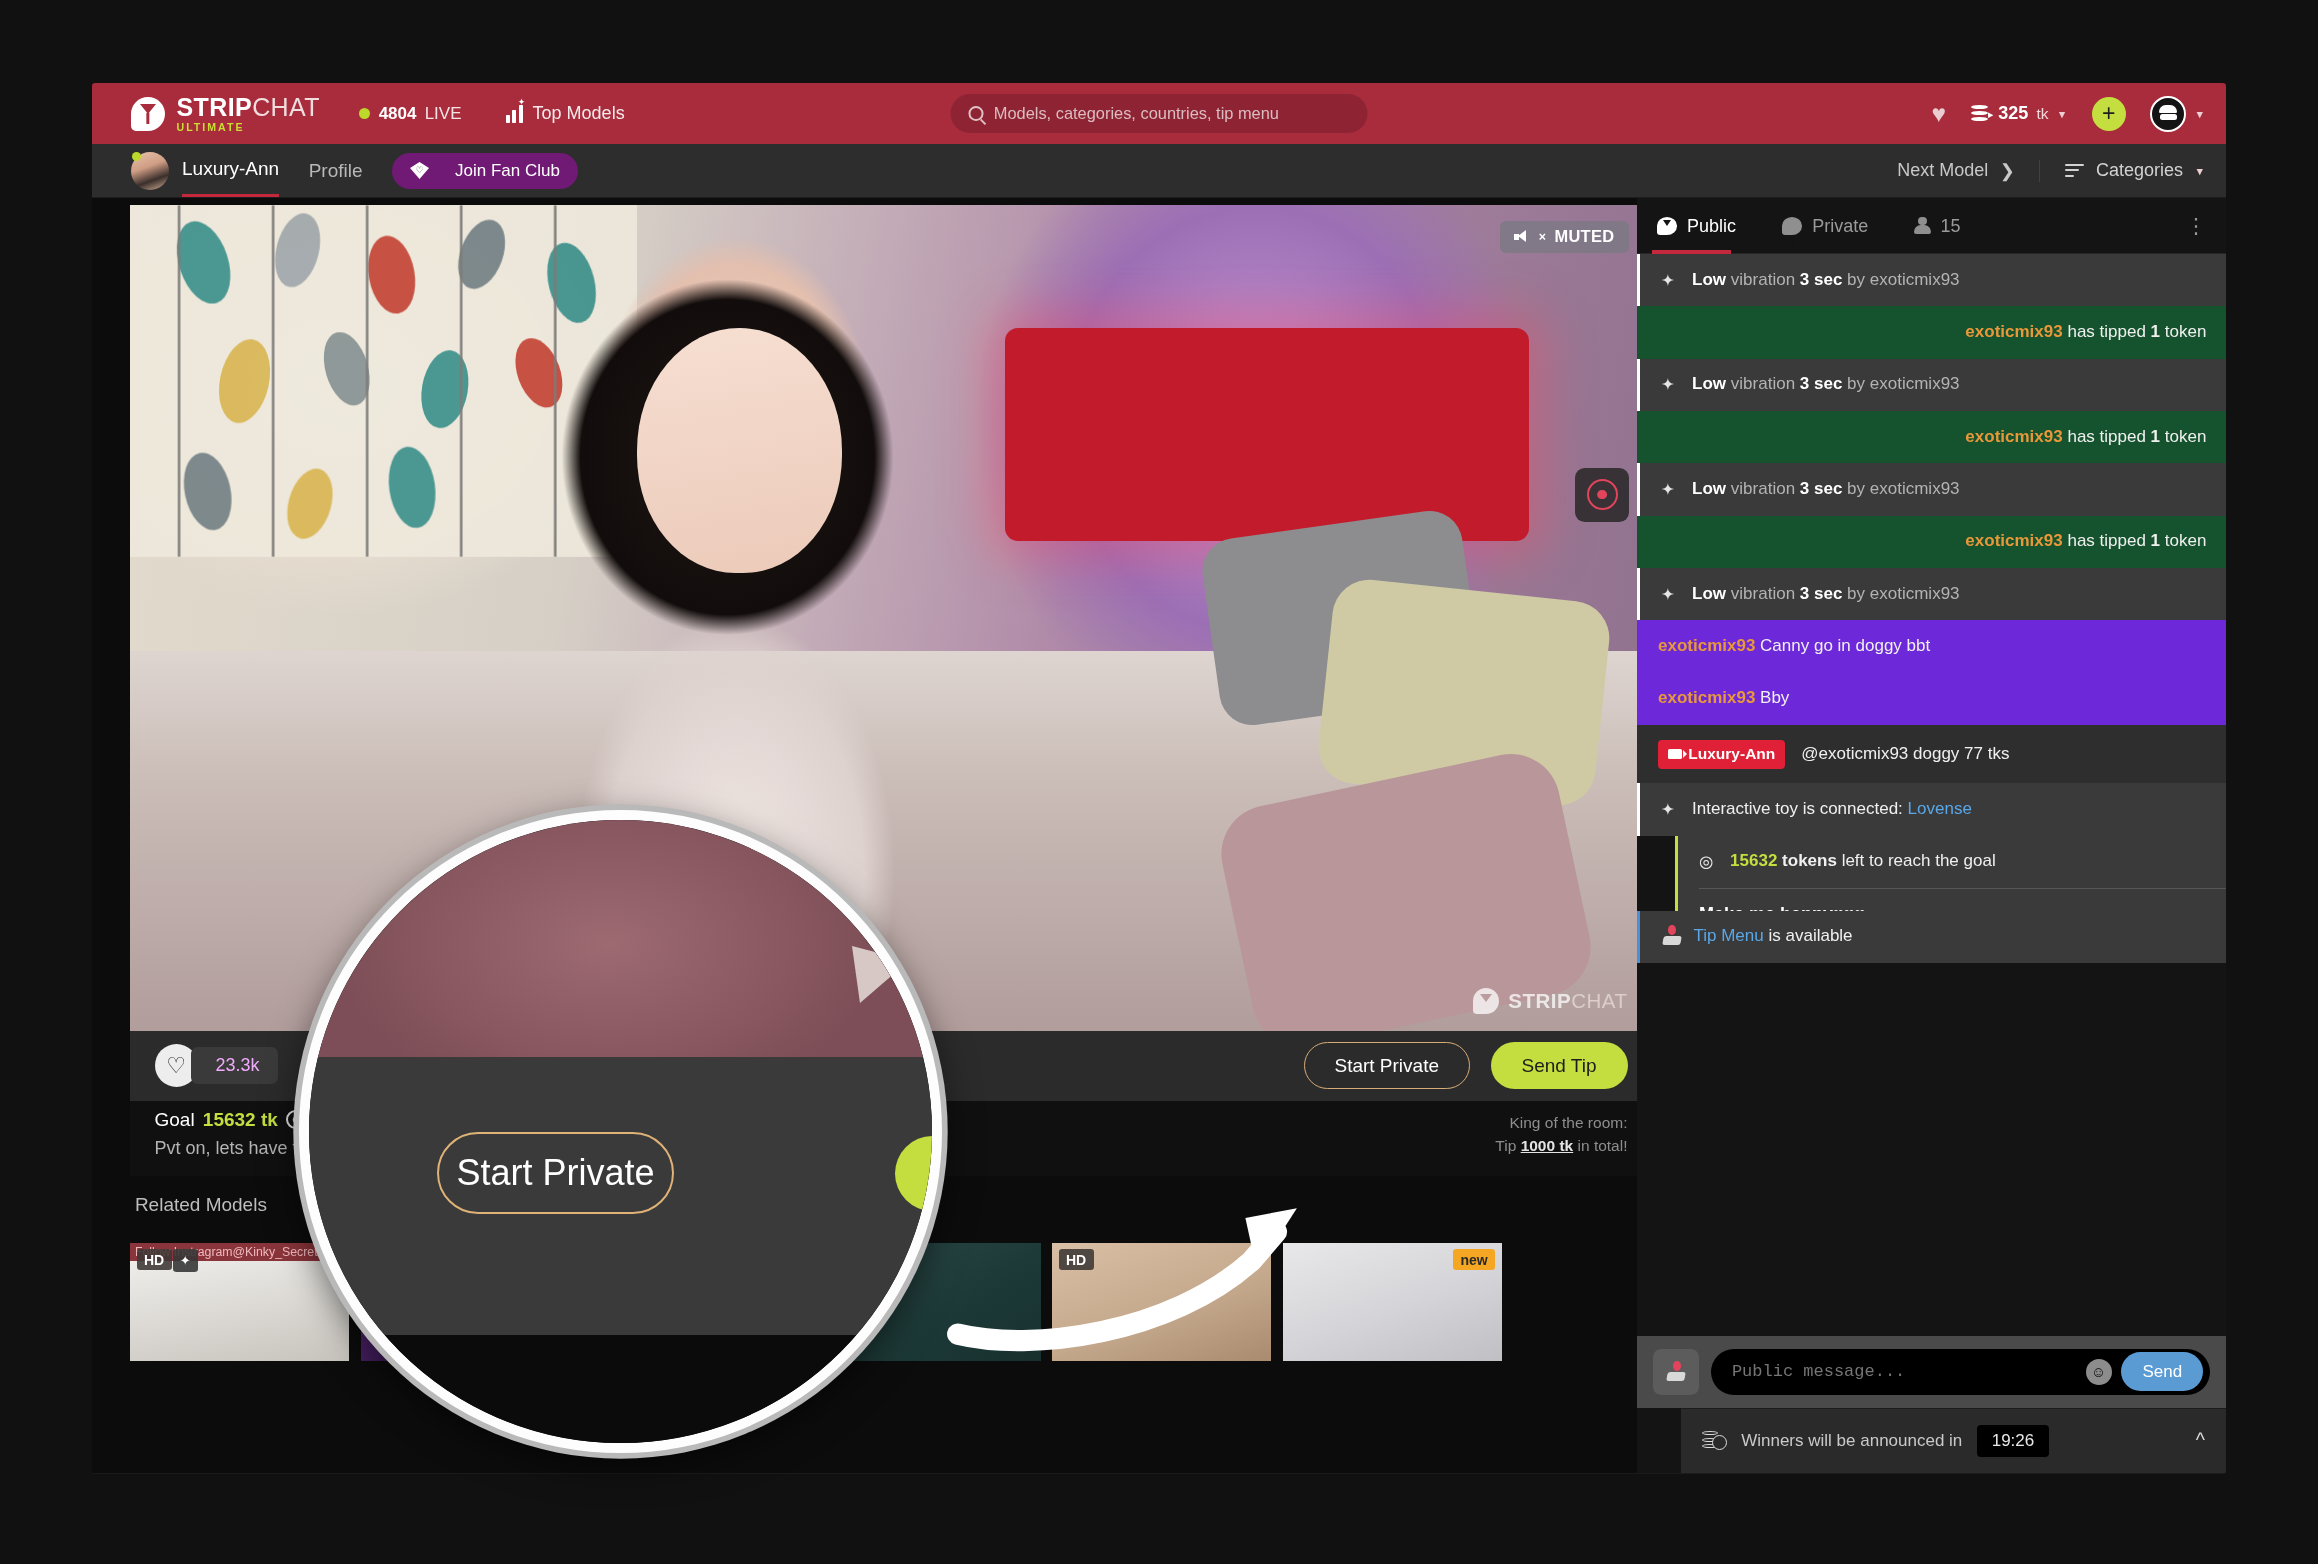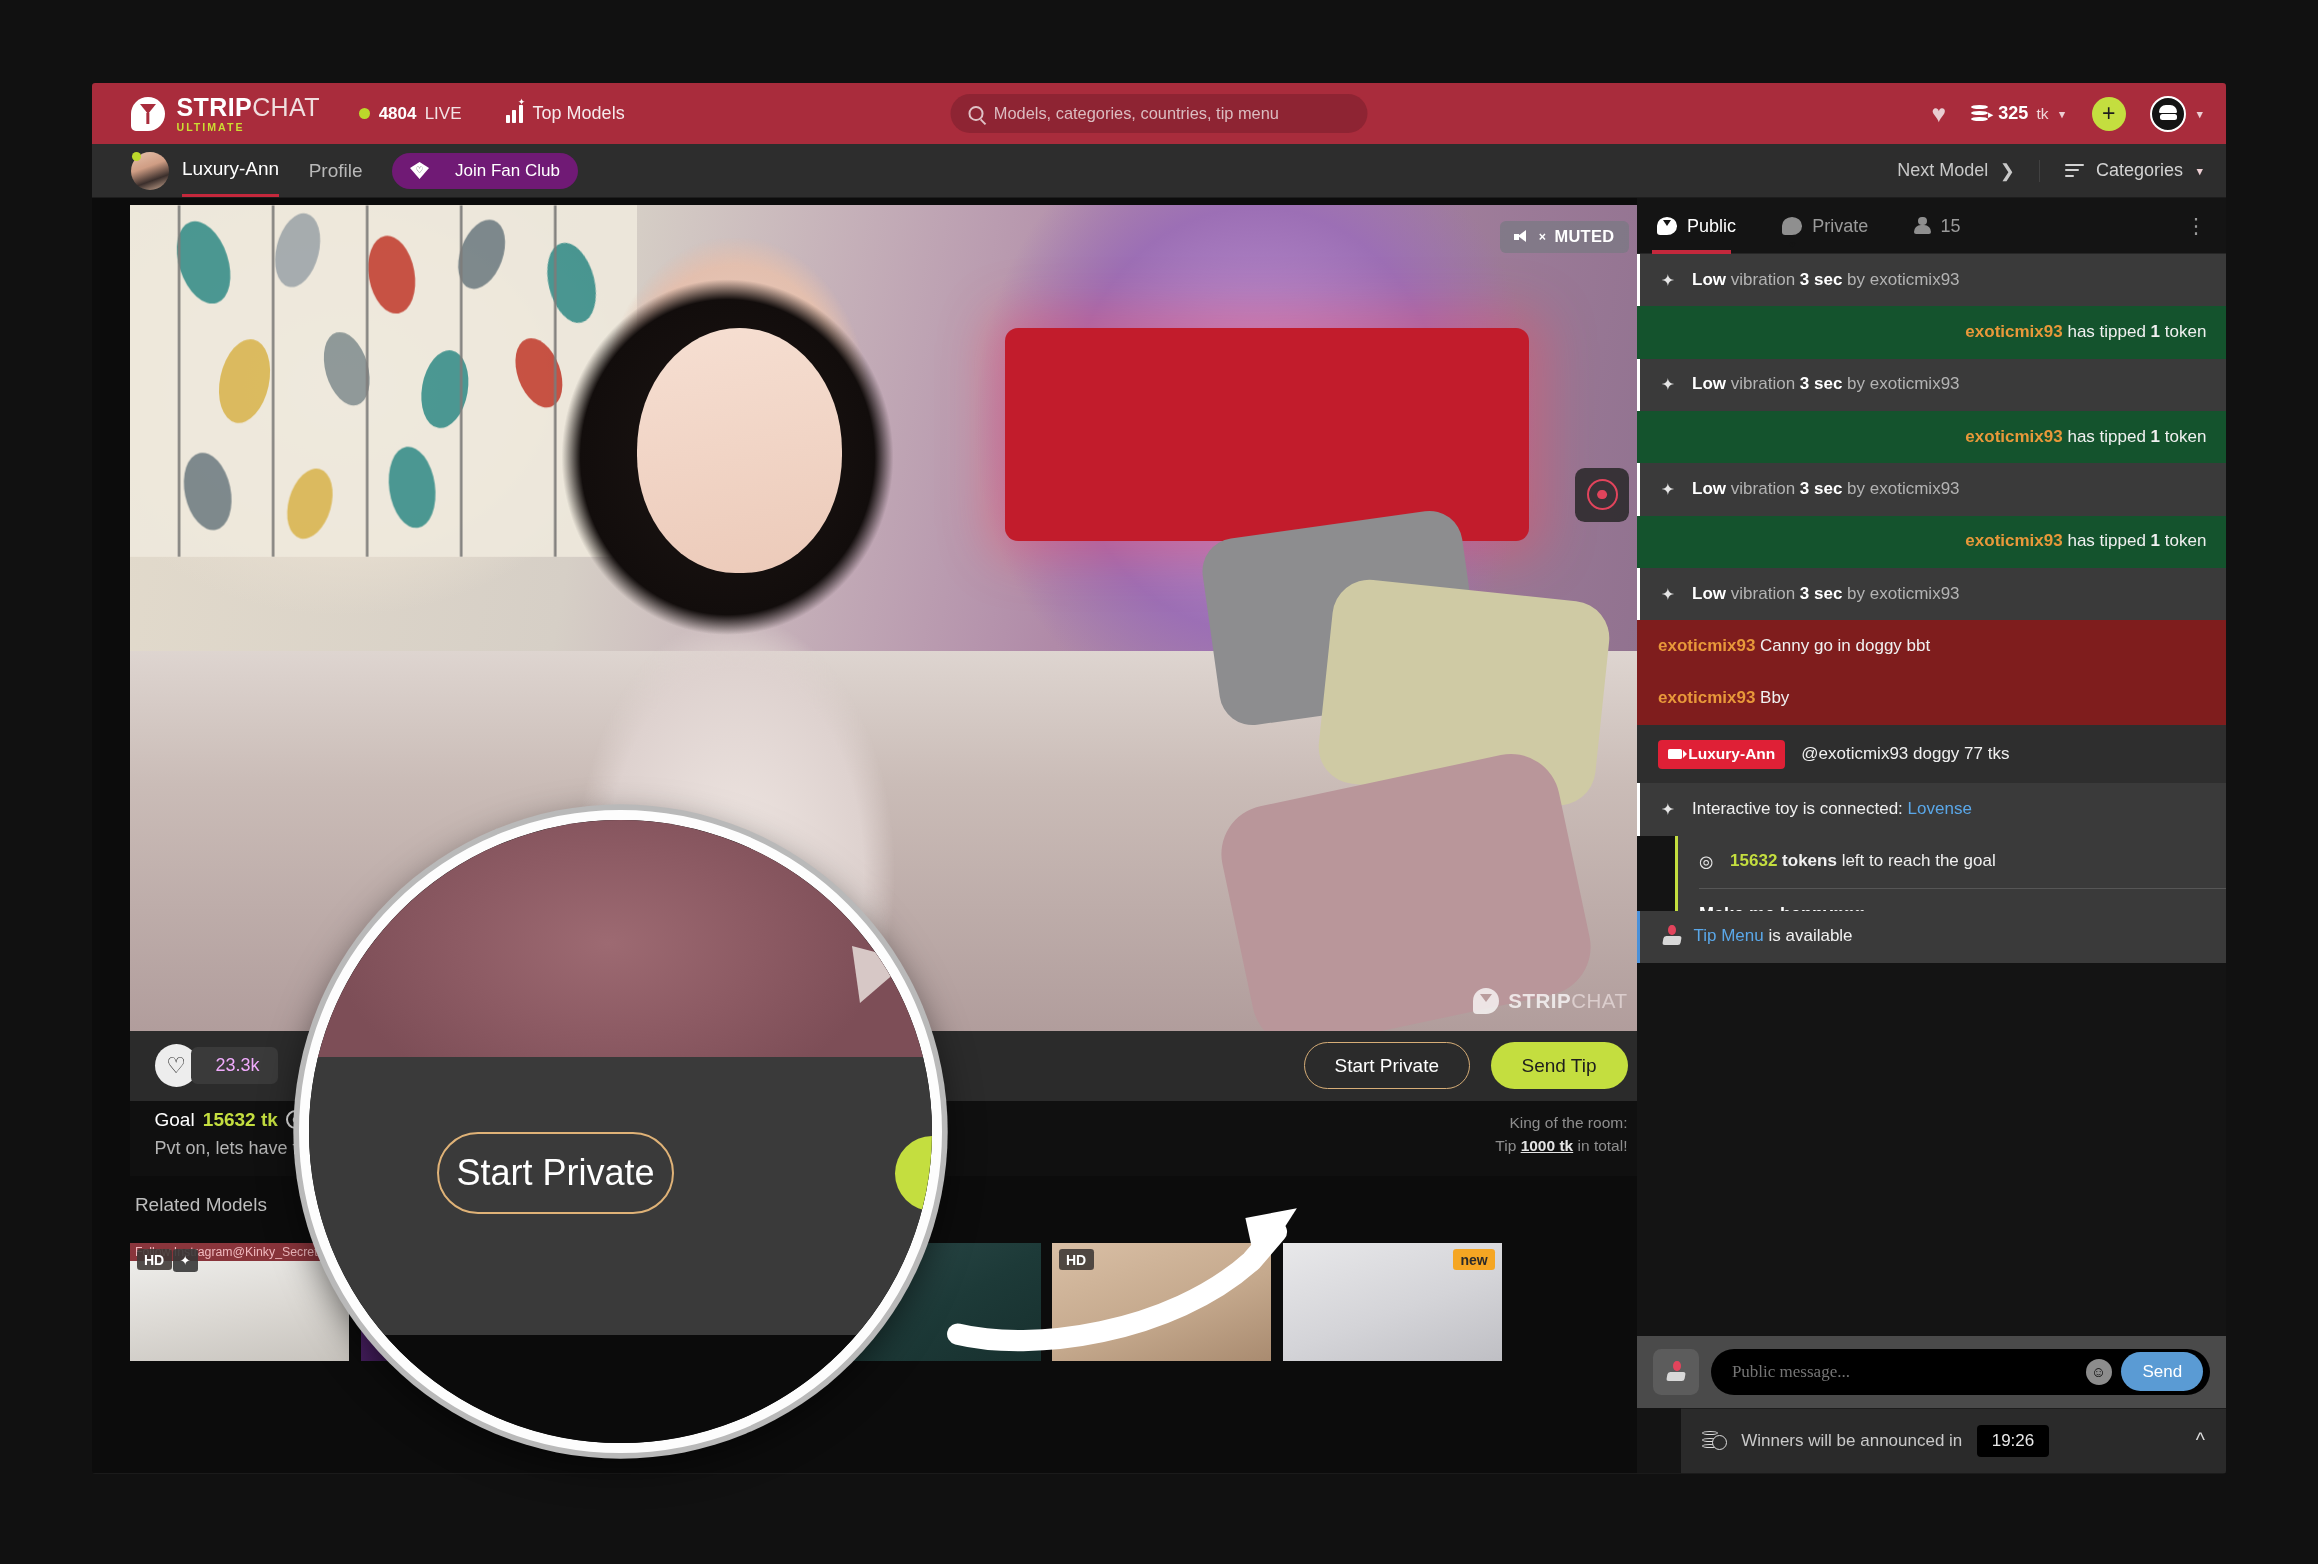--- a/index.html
+++ b/index.html
@@ -227,21 +227,21 @@
   .bub.g::after{border-top-color:#141414;content:"♡";border:none;color:#141414;font-size:8.2px;top:1.6px;}
   .person-ic{width:16.4px;height:18px;position:relative;}
   .person-ic::before{content:"";position:absolute;left:4.1px;top:0;width:8.2px;height:8.2px;border-radius:50%;background:#8f8f8f;}
   .person-ic::after{content:"";position:absolute;left:0;bottom:0.8px;width:16.4px;height:9px;border-radius:8.2px 8.2px 2.5px 2.5px;background:#8f8f8f;}
   .kebab{margin-left:auto;color:#9a9a9a;font-size:21px;letter-spacing:0;line-height:1;}
 
   .chat-list{flex:1; overflow:hidden;}
   .msg{padding:14.7px 19.6px 14.7px 21px; font-size:17px; line-height:1.35; position:relative;}
   .msg.sys{background:#3a3a3a; border-left:3.3px solid #ffffff;}
   .msg.tip{background:#14532d; text-align:right;}
-  .msg.usr{background:#7f1d1d;}
+  .msg.usr{background:#6d28d9;}
   .msg.model{background:#2e2e2e;}
   .msg.toy{background:#3a3a3a; border-left:3.3px solid #ffffff;}
   .msg.goal{background:#3a3a3a; border-left:3.3px solid #c4de3f;}
   .msg.menu{background:#3a3a3a; border-left:3.3px solid #4a90d9;}
   .b-w{color:#fff;font-weight:bold;}
   .n-w{color:#b3b3b3;}
   .orange{color:#e8983a;font-weight:bold;}
   .white{color:#f0f0f0;}
   .green{color:#c4de3f;font-weight:bold;}
   .blue{color:#5aa7e8;}
@@ -252,21 +252,21 @@
   .cam::after{content:"";position:absolute;right:-4.9px;top:0.8px;border-top:4.1px solid transparent;border-bottom:4.1px solid transparent;border-left:4.9px solid #fff;}
   .goal-sep{height:0.8px;background:#565656;margin:14.7px 0 0 0;}
   .goal-txt{font-size:18px;font-weight:bold;color:#fff;padding-top:13px;}
   .joy{width:21px;height:21px;position:relative;flex:none;}
   .joy::before{content:"";position:absolute;left:7.4px;top:0;width:7.4px;height:9.8px;border-radius:50%;background:#e2445c;}
   .joy::after{content:"";position:absolute;left:1.6px;bottom:1.6px;width:18px;height:9px;background:#d8d8d8;transform:skewX(-10deg);border-radius:2.5px;}
 
   .composer{background:#4a4a4a;padding:13px 16.4px;display:flex;align-items:center;gap:11.5px;}
   .comp-joy{width:46px;height:46px;background:#5c5c5c;border-radius:8.2px;display:flex;align-items:center;justify-content:center;border:none;cursor:pointer;}
   .comp-in{flex:1;height:46px;background:#000;border-radius:23px;display:flex;align-items:center;padding:0 6.5px 0 21px;}
-  .comp-in input{flex:1;background:transparent;border:none;outline:none;color:#fef9c3;font-size:17px;font-family:Liberation Serif, serif;}
+  .comp-in input{flex:1;background:transparent;border:none;outline:none;color:#fef9c3;font-size:17px;font-family:Liberation Mono, monospace;}
   .smiley{width:26px;height:26px;border-radius:50%;background:#8c8c8c;color:#000;font-size:14.7px;display:flex;align-items:center;justify-content:center;margin-right:9.8px;}
   .send-btn{height:39px;border-radius:19.6px;background:#5a9bd4;color:#fff;border:none;font-size:17px;padding:0 21px;cursor:pointer;}
 
   .winners{background:#2a2a2a;display:flex;align-items:center;gap:14.7px;padding:16.4px 21px;border-top:0.8px solid #1c1c1c;margin-left:44px;}
   .coinstack{width:24.5px;height:23px;position:relative;flex:none;}
   .coinstack i{position:absolute;left:0;width:16.4px;height:4.1px;border-radius:50%;border:1.6px solid #dcdcdc;}
   .coinstack i:nth-child(1){top:1.6px;} .coinstack i:nth-child(2){top:8.2px;} .coinstack i:nth-child(3){top:14.7px;}
   .coinstack::after{content:"";position:absolute;right:0;top:5.7px;width:13px;height:13px;border-radius:50%;border:1.6px solid #dcdcdc;background:#2a2a2a;}
   .win-txt{font-size:17px;color:#c9c9c9;}
   .win-time{background:#000;color:#e8e8e8;font-size:17px;padding:5.7px 14.7px;border-radius:4.1px;}

